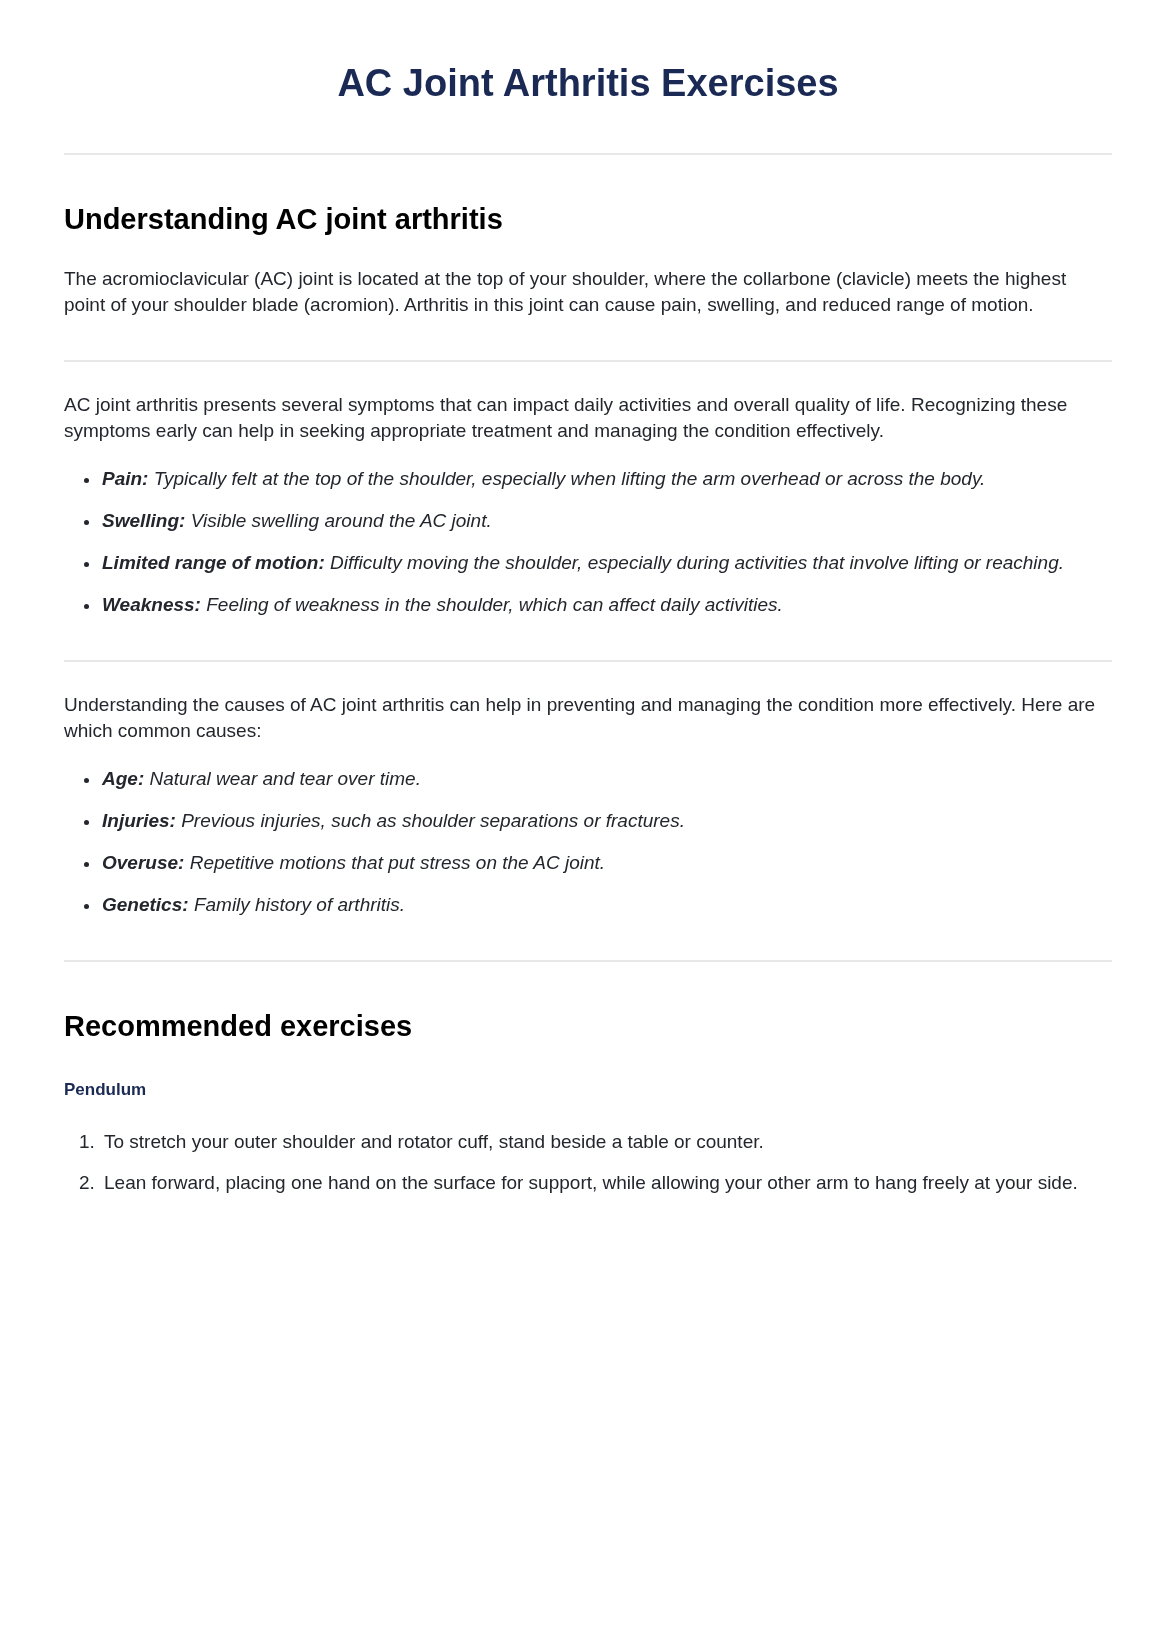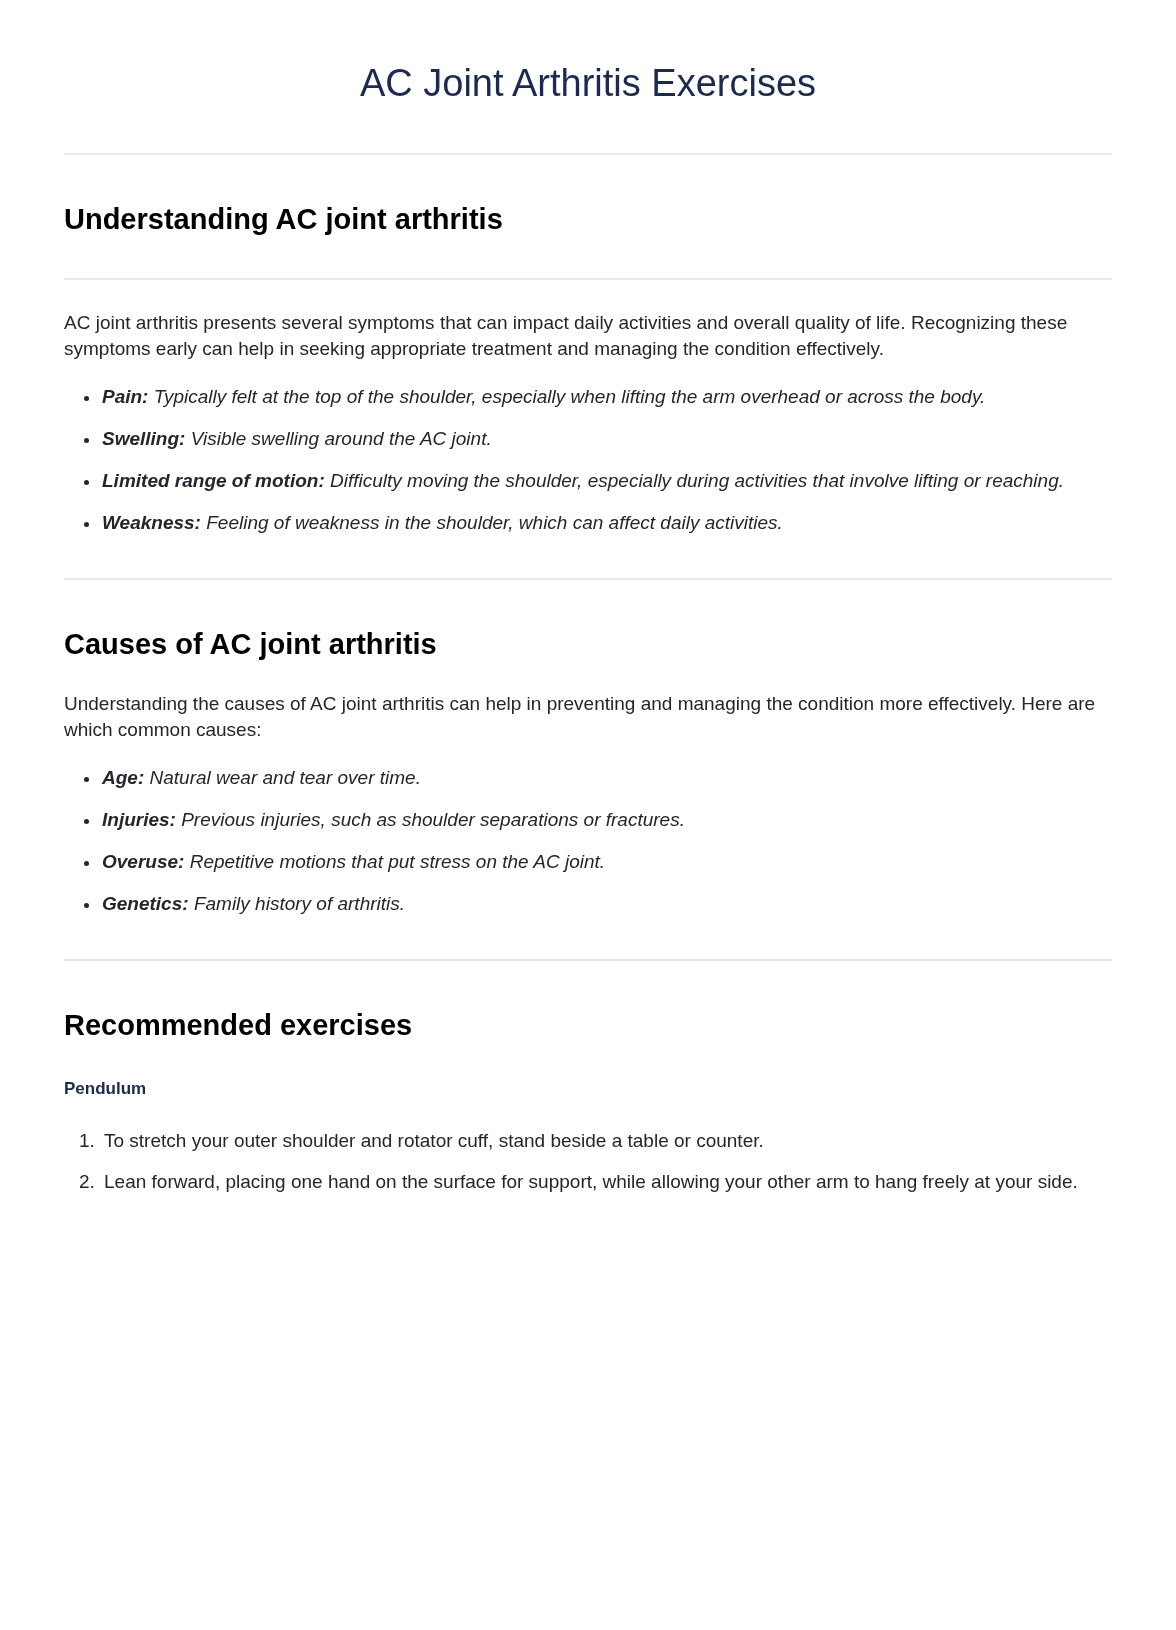--- a/index.html
+++ b/index.html
@@ -15,21 +15,21 @@
   }
   .page {
     box-sizing: border-box;
     width: 1176px;
     padding: 60px 64px 40px 64px;
   }
   h1.doc-title {
     margin: 0;
     font-size: 38px;
     line-height: 46px;
-    font-weight: 400;
+    font-weight: 700;
     text-align: center;
     color: #1b2a55;
   }
   hr.divider {
     border: none;
     border-top: 2px solid #e8e8e8;
     margin: 42px 0 0 0;
   }
   hr.divider.after-title {
     margin-top: 47px;
@@ -95,38 +95,38 @@
 <body>
 
 <div class="page">
 
   <h1 class="doc-title">AC Joint Arthritis Exercises</h1>
 
   <hr class="divider after-title">
 
   <section>
     <h2 class="section-heading">Understanding AC joint arthritis</h2>
+    <p class="body-text">The acromioclavicular (AC) joint is located at the top of your shoulder, where the collarbone (clavicle) meets the highest point of your shoulder blade (acromion). Arthritis in this joint can cause pain, swelling, and reduced range of motion.</p>
   </section>
 
   <hr class="divider">
 
   <section>
     <p class="body-text">AC joint arthritis presents several symptoms that can impact daily activities and overall quality of life. Recognizing these symptoms early can help in seeking appropriate treatment and managing the condition effectively.</p>
     <ul class="bullet-list">
       <li><strong class="bullet-label">Pain:</strong> <span>Typically felt at the top of the shoulder, especially when lifting the arm overhead or across the body.</span></li>
       <li><strong class="bullet-label">Swelling:</strong> <span>Visible swelling around the AC joint.</span></li>
       <li><strong class="bullet-label">Limited range of motion:</strong> <span>Difficulty moving the shoulder, especially during activities that involve lifting or reaching.</span></li>
       <li><strong class="bullet-label">Weakness:</strong> <span>Feeling of weakness in the shoulder, which can affect daily activities.</span></li>
     </ul>
   </section>
 
   <hr class="divider">
 
   <section>
-    <h2 class="section-heading">Causes of AC joint arthritis</h2>
     <p class="body-text">Understanding the causes of AC joint arthritis can help in preventing and managing the condition more effectively. Here are which common causes:</p>
     <ul class="bullet-list">
       <li><strong class="bullet-label">Age:</strong> <span>Natural wear and tear over time.</span></li>
       <li><strong class="bullet-label">Injuries:</strong> <span>Previous injuries, such as shoulder separations or fractures.</span></li>
       <li><strong class="bullet-label">Overuse:</strong> <span>Repetitive motions that put stress on the AC joint.</span></li>
       <li><strong class="bullet-label">Genetics:</strong> <span>Family history of arthritis.</span></li>
     </ul>
   </section>
 
   <hr class="divider">

